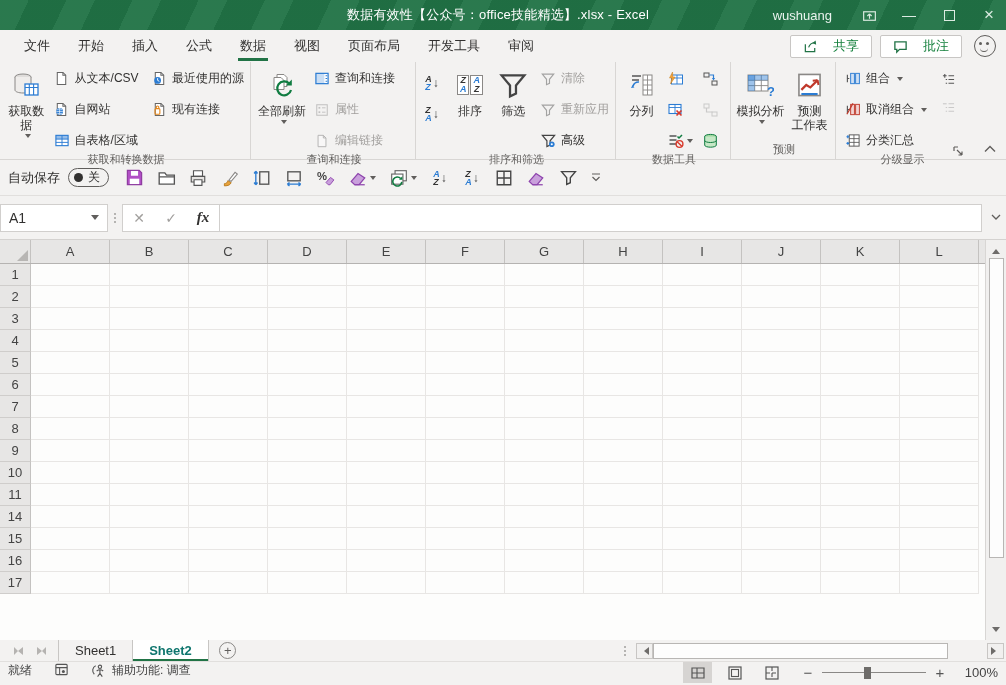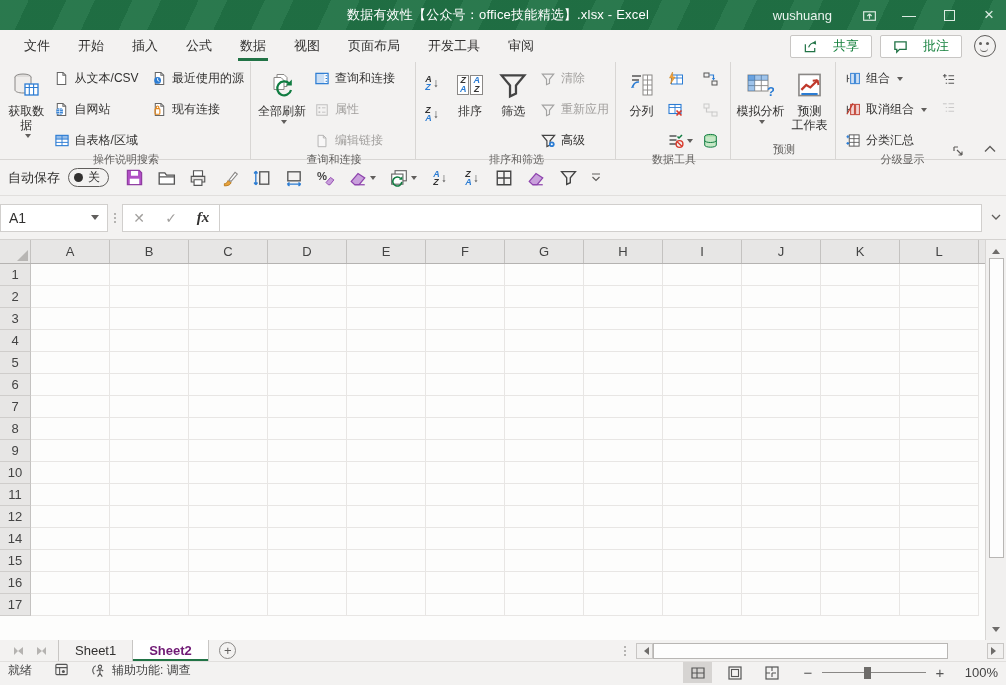--- a/index.html
+++ b/index.html
@@ -94,21 +94,21 @@
 .tri-right{width:0;height:0;border:4px solid transparent;border-left:5px solid #6e6c6a}
 .vthumb{width:15px;height:300px;background:#fdfdfd;border:1px solid #b8b6b4;margin-top:1px}
 .vtrack{flex:1}
 
 
 .sheetbar{height:22px;display:flex;align-items:stretch;background:#f3f2f1;border-bottom:1px solid #e1dfdd;font-size:13px}
 .snav{display:flex;align-items:center;gap:14px;padding:0 12px 0 14px}
 .snav .tri-left,.snav .tri-right{border-right-color:#b5b3b1;border-left-color:#b5b3b1}
 .sheet-tab{display:flex;align-items:center;padding:0 16px;border-left:1px solid #c8c6c4;color:#323130;position:relative}
 .sheet-tab:last-of-type{border-right:1px solid #c8c6c4}
-.sheet-tab.active{background:#fff;color:#701a75;font-weight:bold}
+.sheet-tab.active{background:#fff;color:#0f766e;font-weight:bold}
 .sheet-tab.active::after{content:"";position:absolute;left:0;right:0;bottom:0;height:2.5px;background:#217346}
 .addsheet{width:38px;display:flex;align-items:center;justify-content:center}
 .addsheet .plus{width:17px;height:17px;border:1px solid #8a8886;border-radius:50%;color:#605e5c;font-size:13px;line-height:15px;text-align:center}
 .hs-dots{display:flex;flex-direction:column;justify-content:center;gap:2px;margin:0 8px 0 auto}
 .hs-dots i{width:2px;height:2px;border-radius:50%;background:#a19f9d}
 .hscroll{width:372px;display:flex;align-items:center;padding:2px 2px;gap:0}
 .hs-btn{width:17px;height:16px;display:flex;align-items:center;justify-content:center;background:#f1f0ef;border:1px solid #c8c6c4}
 .hthumb{width:295px;height:16px;background:#fdfdfd;border:1px solid #b8b6b4}
 .htrack{flex:1;height:16px}
 
@@ -329,21 +329,21 @@
               <svg width="15" height="15" viewBox="0 0 16 16">
                 <use href="#sy-page"></use>
                 <rect x="3.2" y="7" width="5.2" height="6" rx="1" fill="none" stroke="#e8891c" stroke-width="1.2"></rect>
                 <path d="M4.6 7V5.6a1.3 1.3 0 0 1 2.6 0V7" fill="none" stroke="#e8891c" stroke-width="1.2"></path>
               </svg>
             </span>
           <span>现有连接</span>
         </div>
       </div>
     </div>
-    <div class="rg-label">操作说明搜索</div>
+    <div class="rg-label">获取和转换数据</div>
   </div>
 
   <div class="rgroup" style="width:165px">
     <div class="rg-content">
       <div class="bigbtn">
         <span class="bicon">
           <svg width="27" height="27" viewBox="0 0 27 27">
               <path d="M8 2.5h7l3 3v9H8z" fill="#fff" stroke="#8a8886"></path>
               <path d="M5 5.5h7l3 3v9H5z" fill="#fff" stroke="#8a8886"></path>
               <path d="M22 18a7 7 0 1 1-1.8-6.6" fill="none" stroke="#107c41" stroke-width="2.2"></path>
@@ -917,35 +917,20 @@
           <div class="cell"></div>
           <div class="cell"></div>
           <div class="cell"></div>
           <div class="cell"></div>
           <div class="cell"></div>
           <div class="cell"></div>
           <div class="cell"></div>
         </div>
         <div class="grow">
           <div class="rowhdr">11</div>
-          <div class="cell"></div>
-          <div class="cell"></div>
-          <div class="cell"></div>
-          <div class="cell"></div>
-          <div class="cell"></div>
-          <div class="cell"></div>
-          <div class="cell"></div>
-          <div class="cell"></div>
-          <div class="cell"></div>
-          <div class="cell"></div>
-          <div class="cell"></div>
-          <div class="cell"></div>
-        </div>
-        <div class="grow">
-          <div class="rowhdr">12</div>
           <div class="cell"></div>
           <div class="cell"></div>
           <div class="cell"></div>
           <div class="cell"></div>
           <div class="cell"></div>
           <div class="cell"></div>
           <div class="cell"></div>
           <div class="cell"></div>
           <div class="cell"></div>
           <div class="cell"></div>

